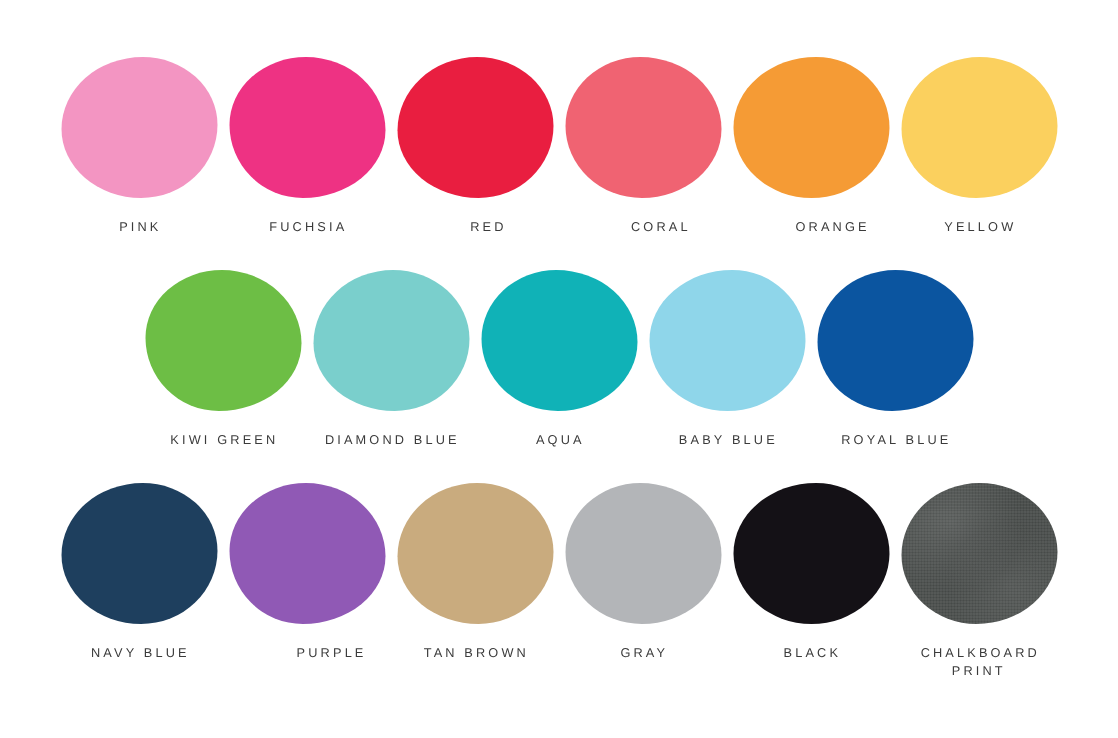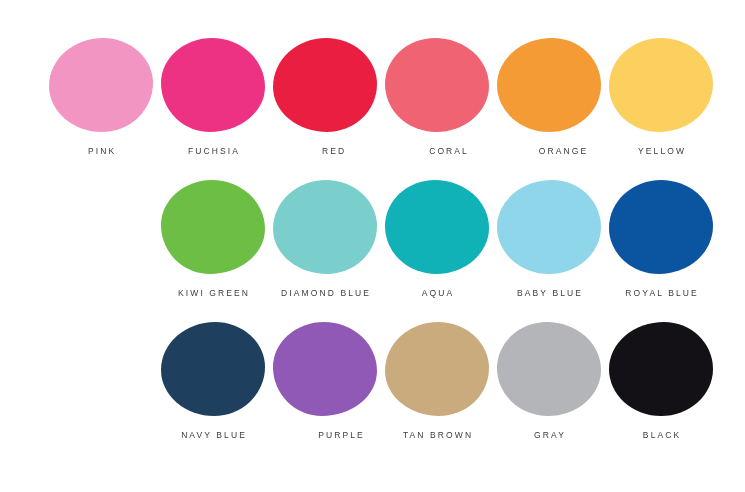--- a/index.html
+++ b/index.html
@@ -20,21 +20,21 @@
     background: #ffffff;
     box-sizing: border-box;
     padding: 38px 28px 20px 28px;
     display: flex;
     flex-direction: column;
     justify-content: flex-start;
   }
   .swatch-row {
     display: flex;
     flex-direction: row;
-    justify-content: flex-end;
+    justify-content: center;
     align-items: flex-start;
     height: 142px;
   }
   .swatch-cell {
     width: 112px;
     display: flex;
     flex-direction: column;
     align-items: center;
   }
   .swatch-blob {
@@ -138,15 +138,20 @@
       <div class="swatch-label" style="color: rgb(59, 59, 59);">TAN BROWN</div>
     </div>
     <div class="swatch-cell">
       <div class="swatch-blob" style="background-color: rgb(179, 181, 184); border-radius: 48% 52% 51% 49% / 49% 51%;"></div>
       <div class="swatch-label" style="color: rgb(59, 59, 59);">GRAY</div>
     </div>
     <div class="swatch-cell">
       <div class="swatch-blob" style="background-color: rgb(20, 17, 22); border-radius: 53% 47% 50% 50% / 50%;"></div>
       <div class="swatch-label" style="color: rgb(59, 59, 59);">BLACK</div>
     </div>
+    <div class="swatch-cell">
+      <div class="swatch-blob textured" style="background-color: rgb(74, 78, 76); border-radius: 50% 50% 52% 48% / 51% 49%;"></div>
+      <div class="swatch-label" style="color: rgb(59, 59, 59);">CHALKBOARD
+PRINT</div>
+    </div>
   </div>
 
 </div>
 
 </body></html>

